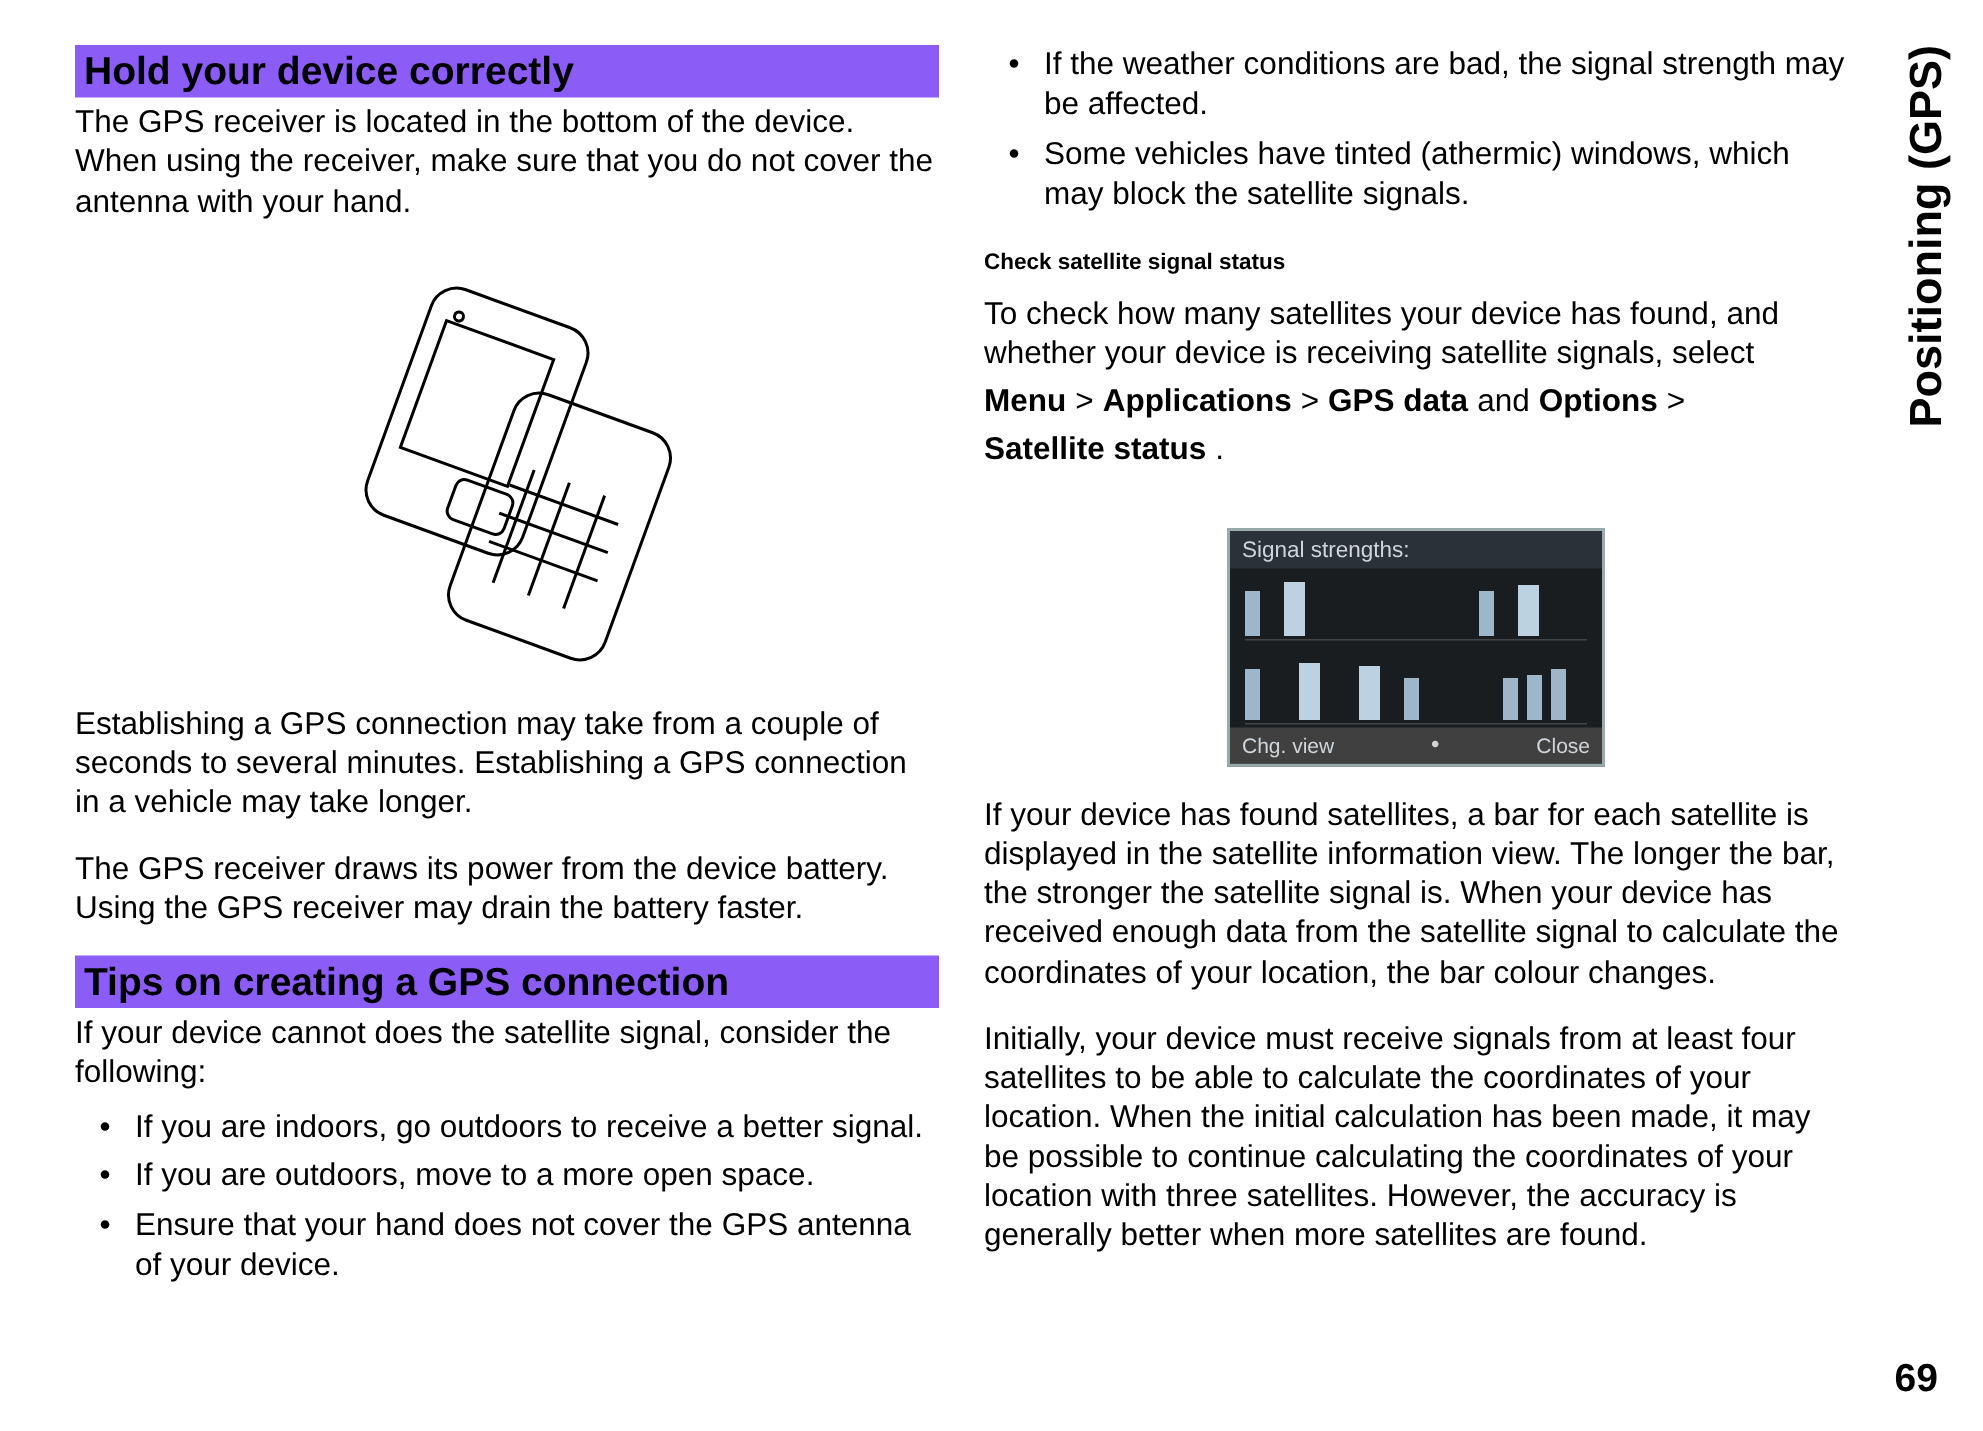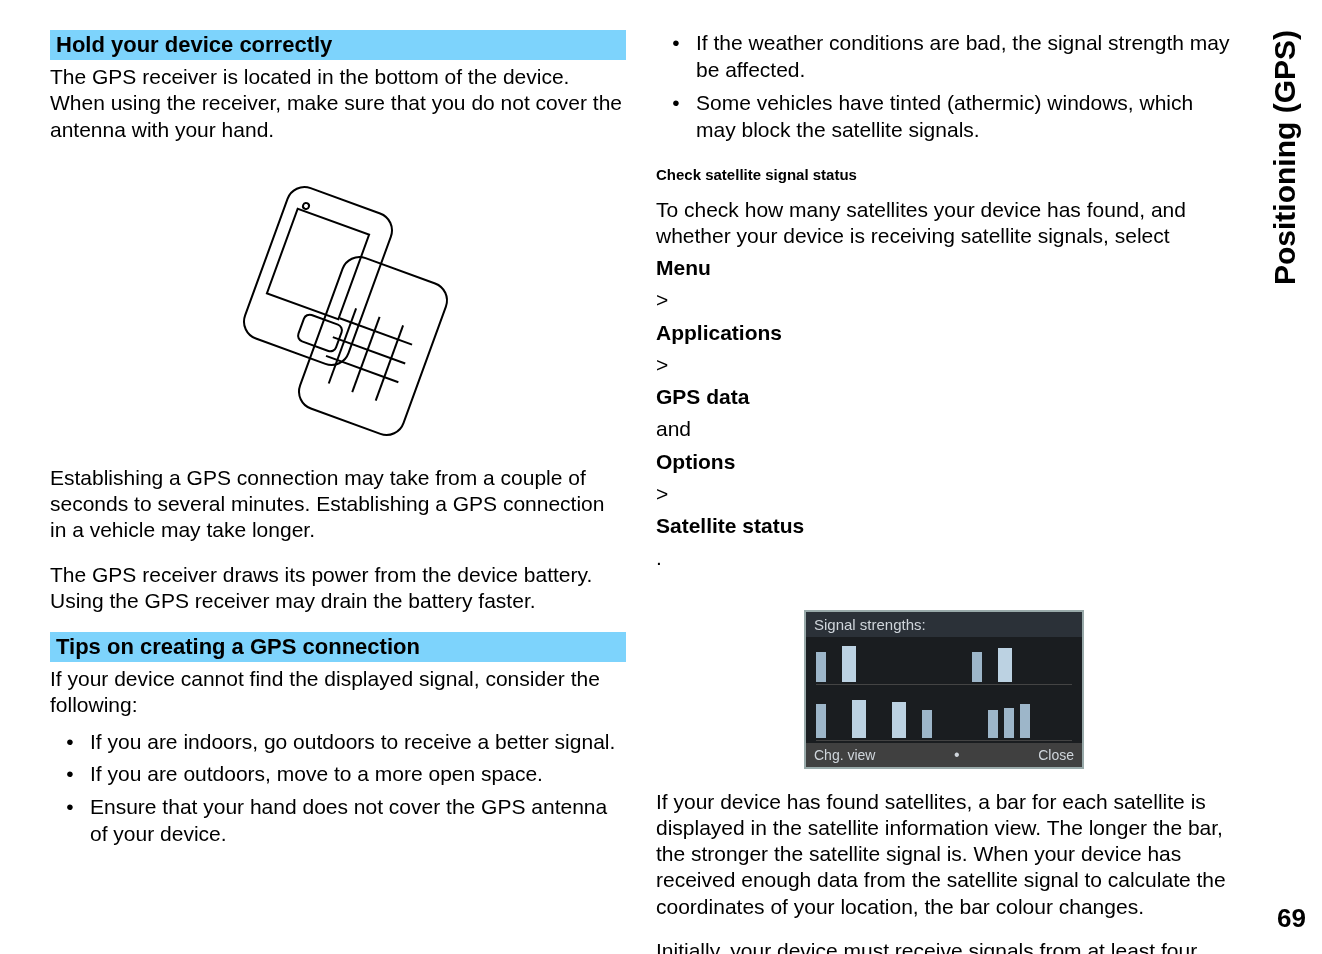--- a/index.html
+++ b/index.html
@@ -16,24 +16,24 @@
     padding: 30px 40px 20px 50px;
     gap: 30px;
     height: 100%;
   }
   .col {
     flex: 1;
     display: flex;
     flex-direction: column;
   }
   .gray-bar {
-    background: #7dd3fc;
+    background: #8b5cf6;
     padding: 2px 6px;
     font-weight: bold;
-    font-size: 22px;
+    font-size: 26px;
     margin-bottom: 4px;
   }
   .para {
     font-size: 21px;
     line-height: 1.25;
     margin-bottom: 18px;
   }
   .heading-bold {
     font-weight: bold;
     font-size: 15px;
@@ -58,36 +58,36 @@
     position: absolute;
     right: 20px;
     top: 30px;
     font-weight: bold;
     font-size: 30px;
     writing-mode: vertical-rl;
     transform: rotate(180deg);
   }
   .pagenum {
     position: absolute;
-    right: 16px;
+    right: 30px;
     bottom: 20px;
     font-weight: bold;
     font-size: 26px;
   }
   .phone-svg {
     align-self: center;
     margin: 10px 0 24px 0;
   }
   .screenshot {
     align-self: center;
     margin: 20px 0 20px 0;
   }
   .screenshot .outer {
     border: 2px solid #9aa;
-    width: 280px;
+    width: 252px;
     background: #1a1d20;
     color: #cfd5db;
     font-size: 15px;
   }
   .screenshot .title-row {
     padding: 4px 8px;
     background: #2b3138;
   }
   .screenshot .bars-area {
     padding: 6px 10px 2px 10px;
@@ -120,21 +120,20 @@
   }
   .softkeys .center-dot { font-size:16px; }
   .nav-row {
     display:flex;
     align-items:baseline;
     flex-wrap:wrap;
     gap:6px;
     font-size:21px;
     line-height:1.25;
     margin-bottom:18px;
-    flex-direction:column;
   }
   .nav-row b { font-weight:bold; }
 </style>
 </head>
 <body>
 
 <div class="page">
 
   <div class="col">
 
@@ -162,21 +161,21 @@
           <line x1="118" y1="185" x2="195" y2="185"></line>
           <line x1="118" y1="205" x2="195" y2="205"></line>
         </g>
       </g>
     </svg>
 
     <div class="para">Establishing a GPS connection may take from a couple of seconds to several minutes. Establishing a GPS connection in a vehicle may take longer.</div>
     <div class="para">The GPS receiver draws its power from the device battery. Using the GPS receiver may drain the battery faster.</div>
 
     <div class="gray-bar">Tips on creating a GPS connection</div>
-    <div class="para" style="margin-bottom:10px">If your device cannot find the displayed signal, consider the following:</div>
+    <div class="para" style="margin-bottom:10px">If your device cannot does the satellite signal, consider the following:</div>
 
     <ul class="bullets">
       <li>
           <span class="dot">•</span>
           <span>If you are indoors, go outdoors to receive a better signal.</span>
         </li>
       <li>
           <span class="dot">•</span>
           <span>If you are outdoors, move to a more open space.</span>
         </li>

